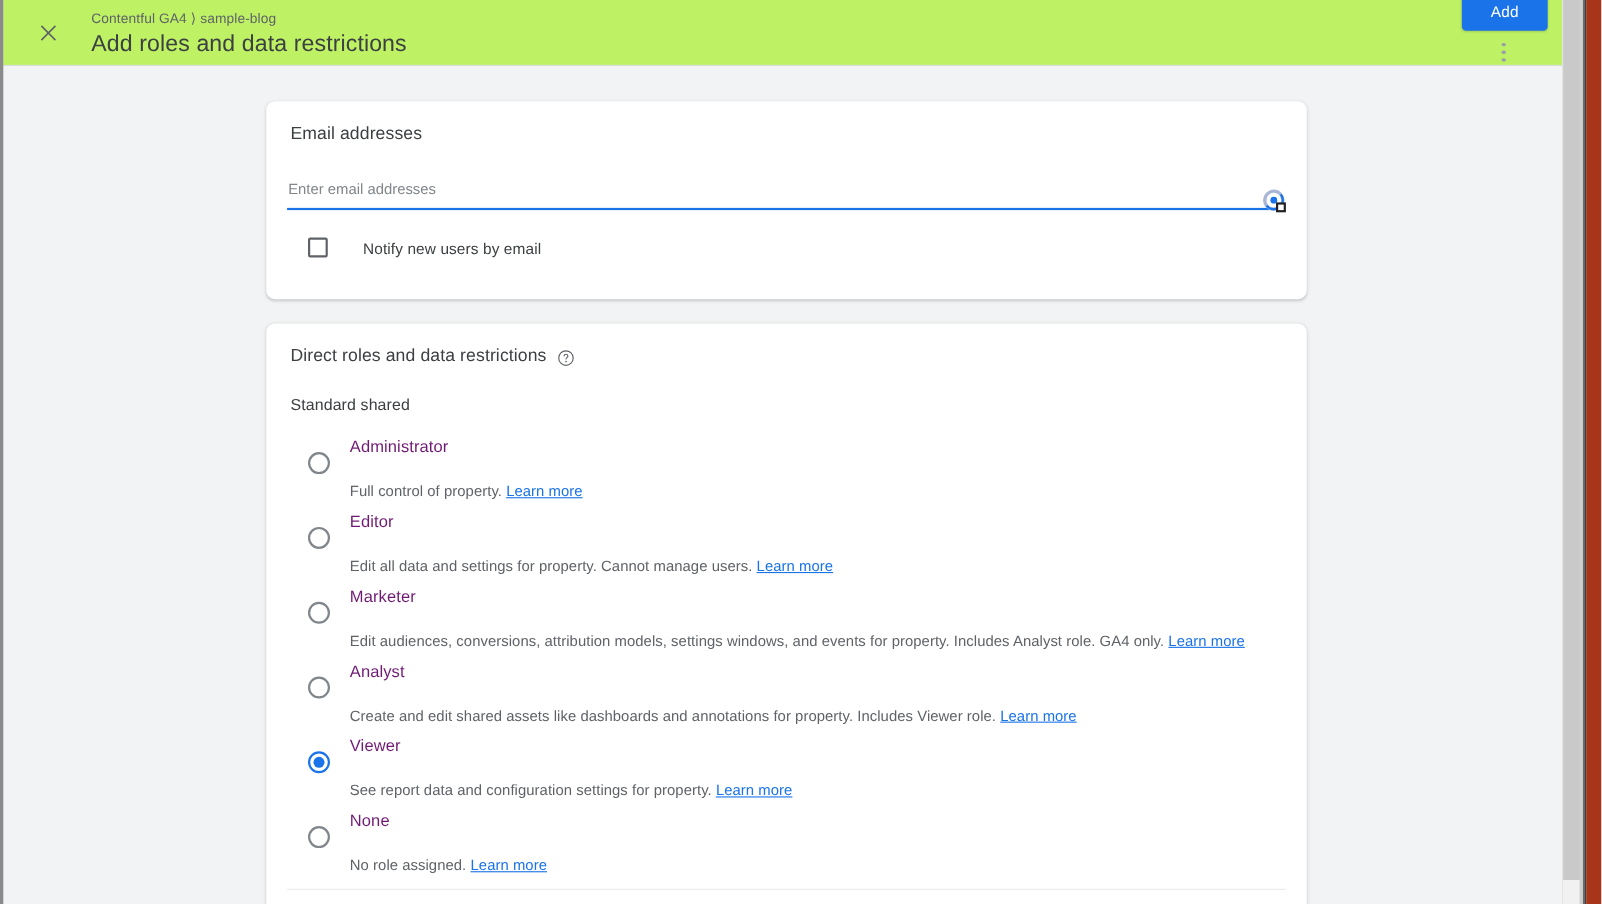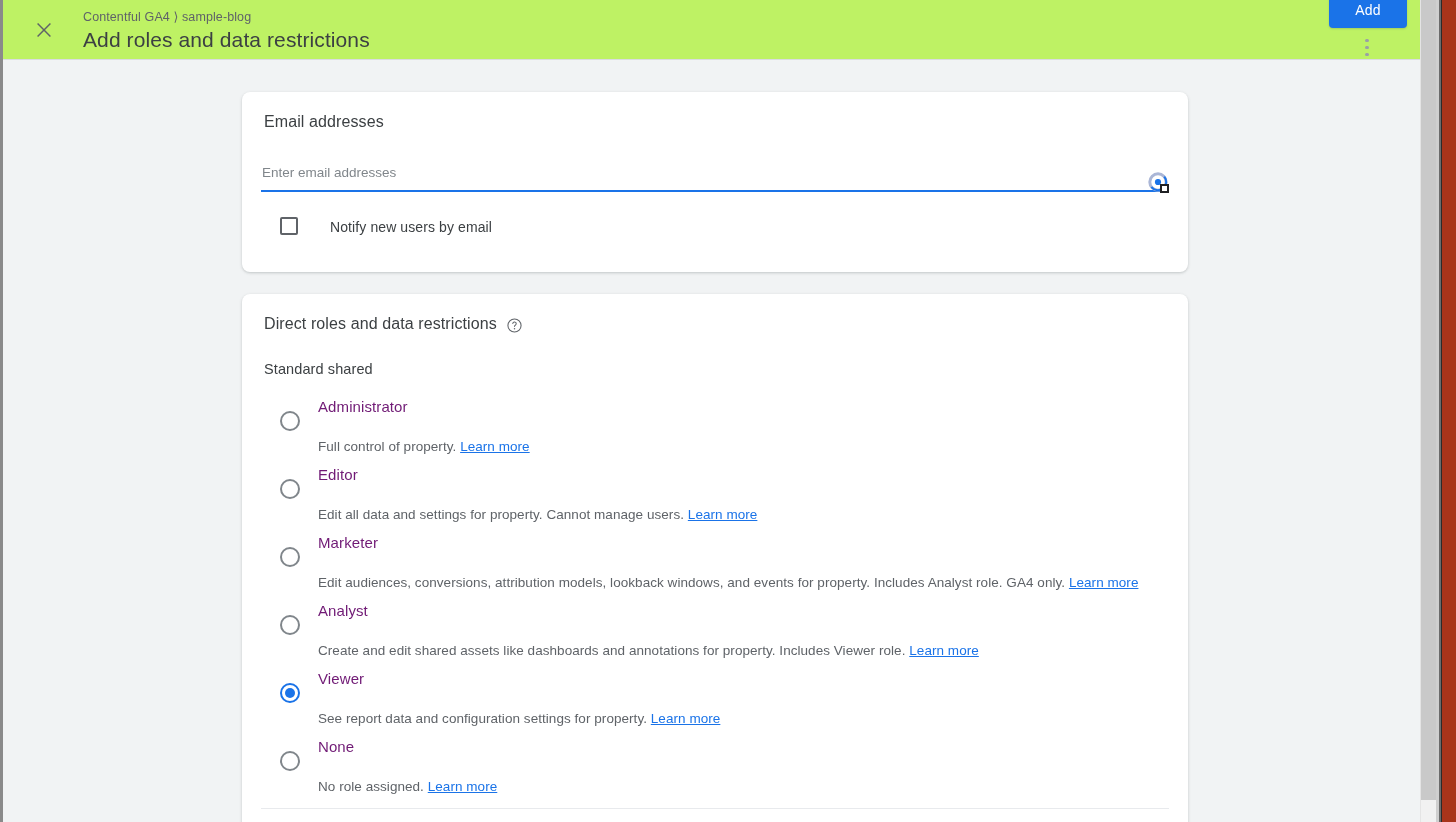--- a/index.html
+++ b/index.html
@@ -360,21 +360,21 @@
               <span class="learn-link">Learn more</span>
             </div>
           </div>
         </div>
 
         <div class="role-row">
           <span class="radio"></span>
           <div class="role-text">
             <div class="role-name">Marketer</div>
             <div class="role-desc">
-              <span>Edit audiences, conversions, attribution models, lookback windows, and events for property. Includes Analyst role. GA4 only.</span>
+              <span>Edit audiences, conversions, attribution models, settings windows, and events for property. Includes Analyst role. GA4 only.</span>
               <span class="learn-link">Learn more</span>
             </div>
           </div>
         </div>
 
         <div class="role-row">
           <span class="radio"></span>
           <div class="role-text">
             <div class="role-name">Analyst</div>
             <div class="role-desc">

